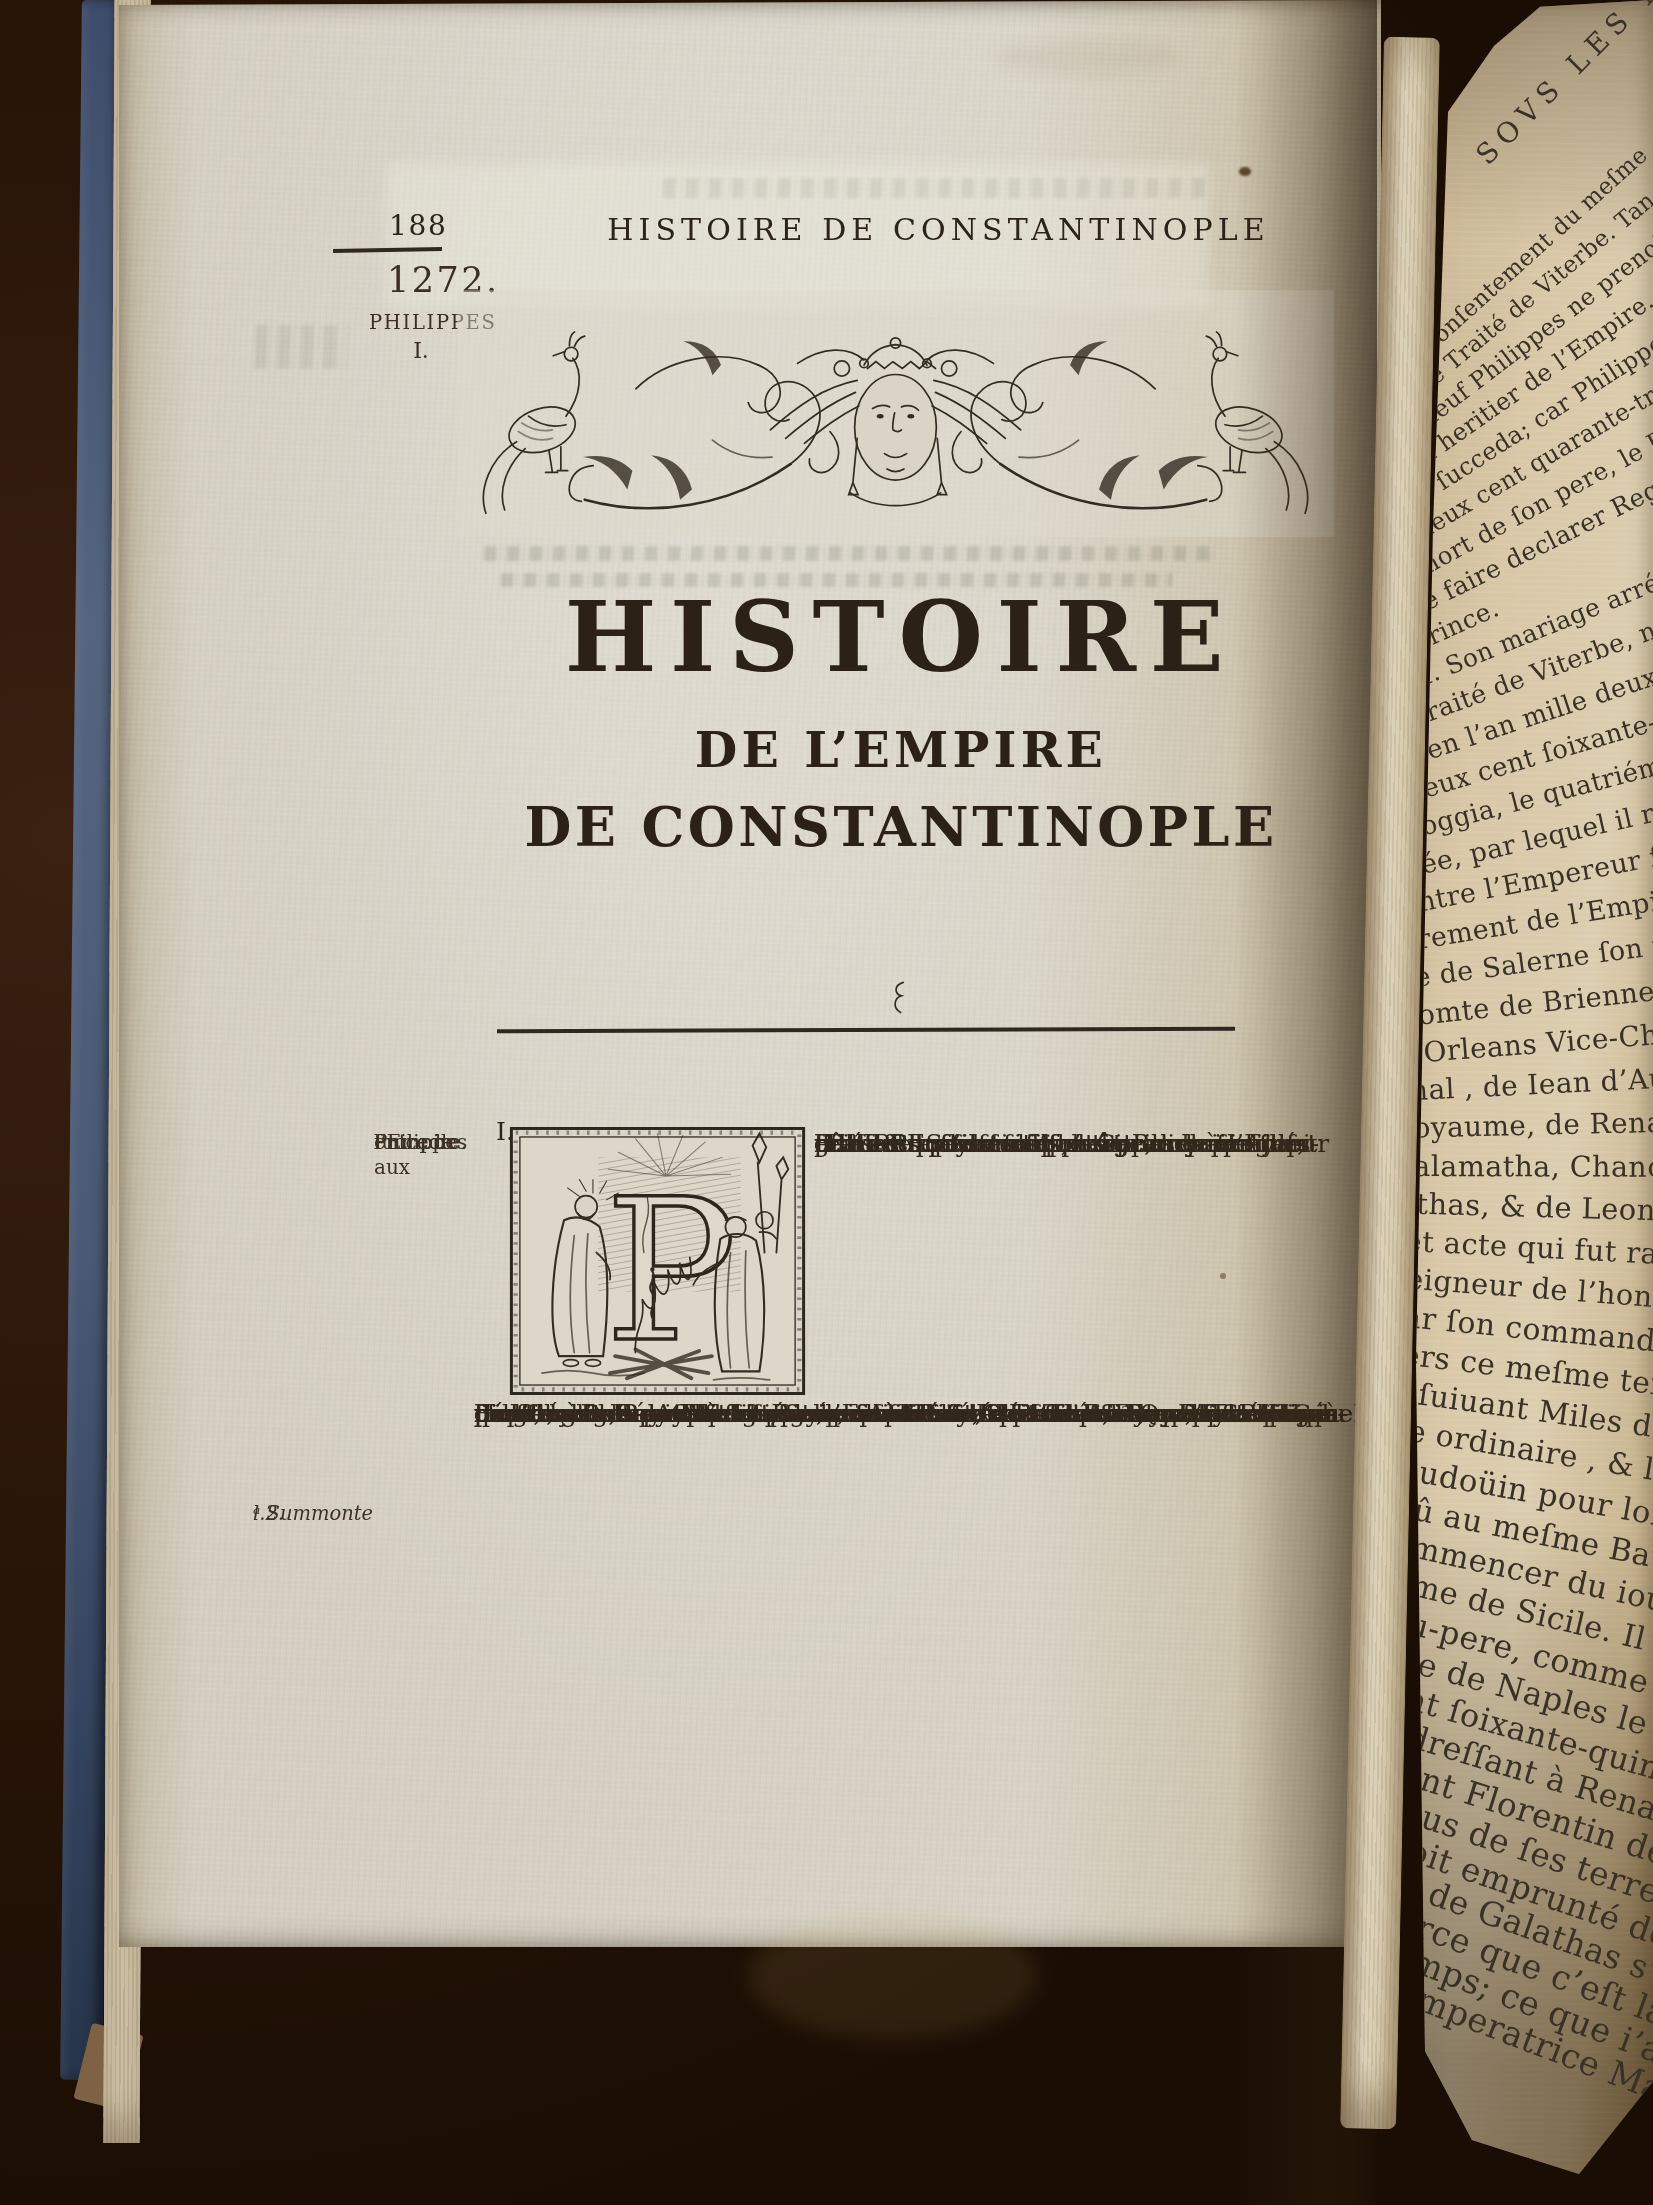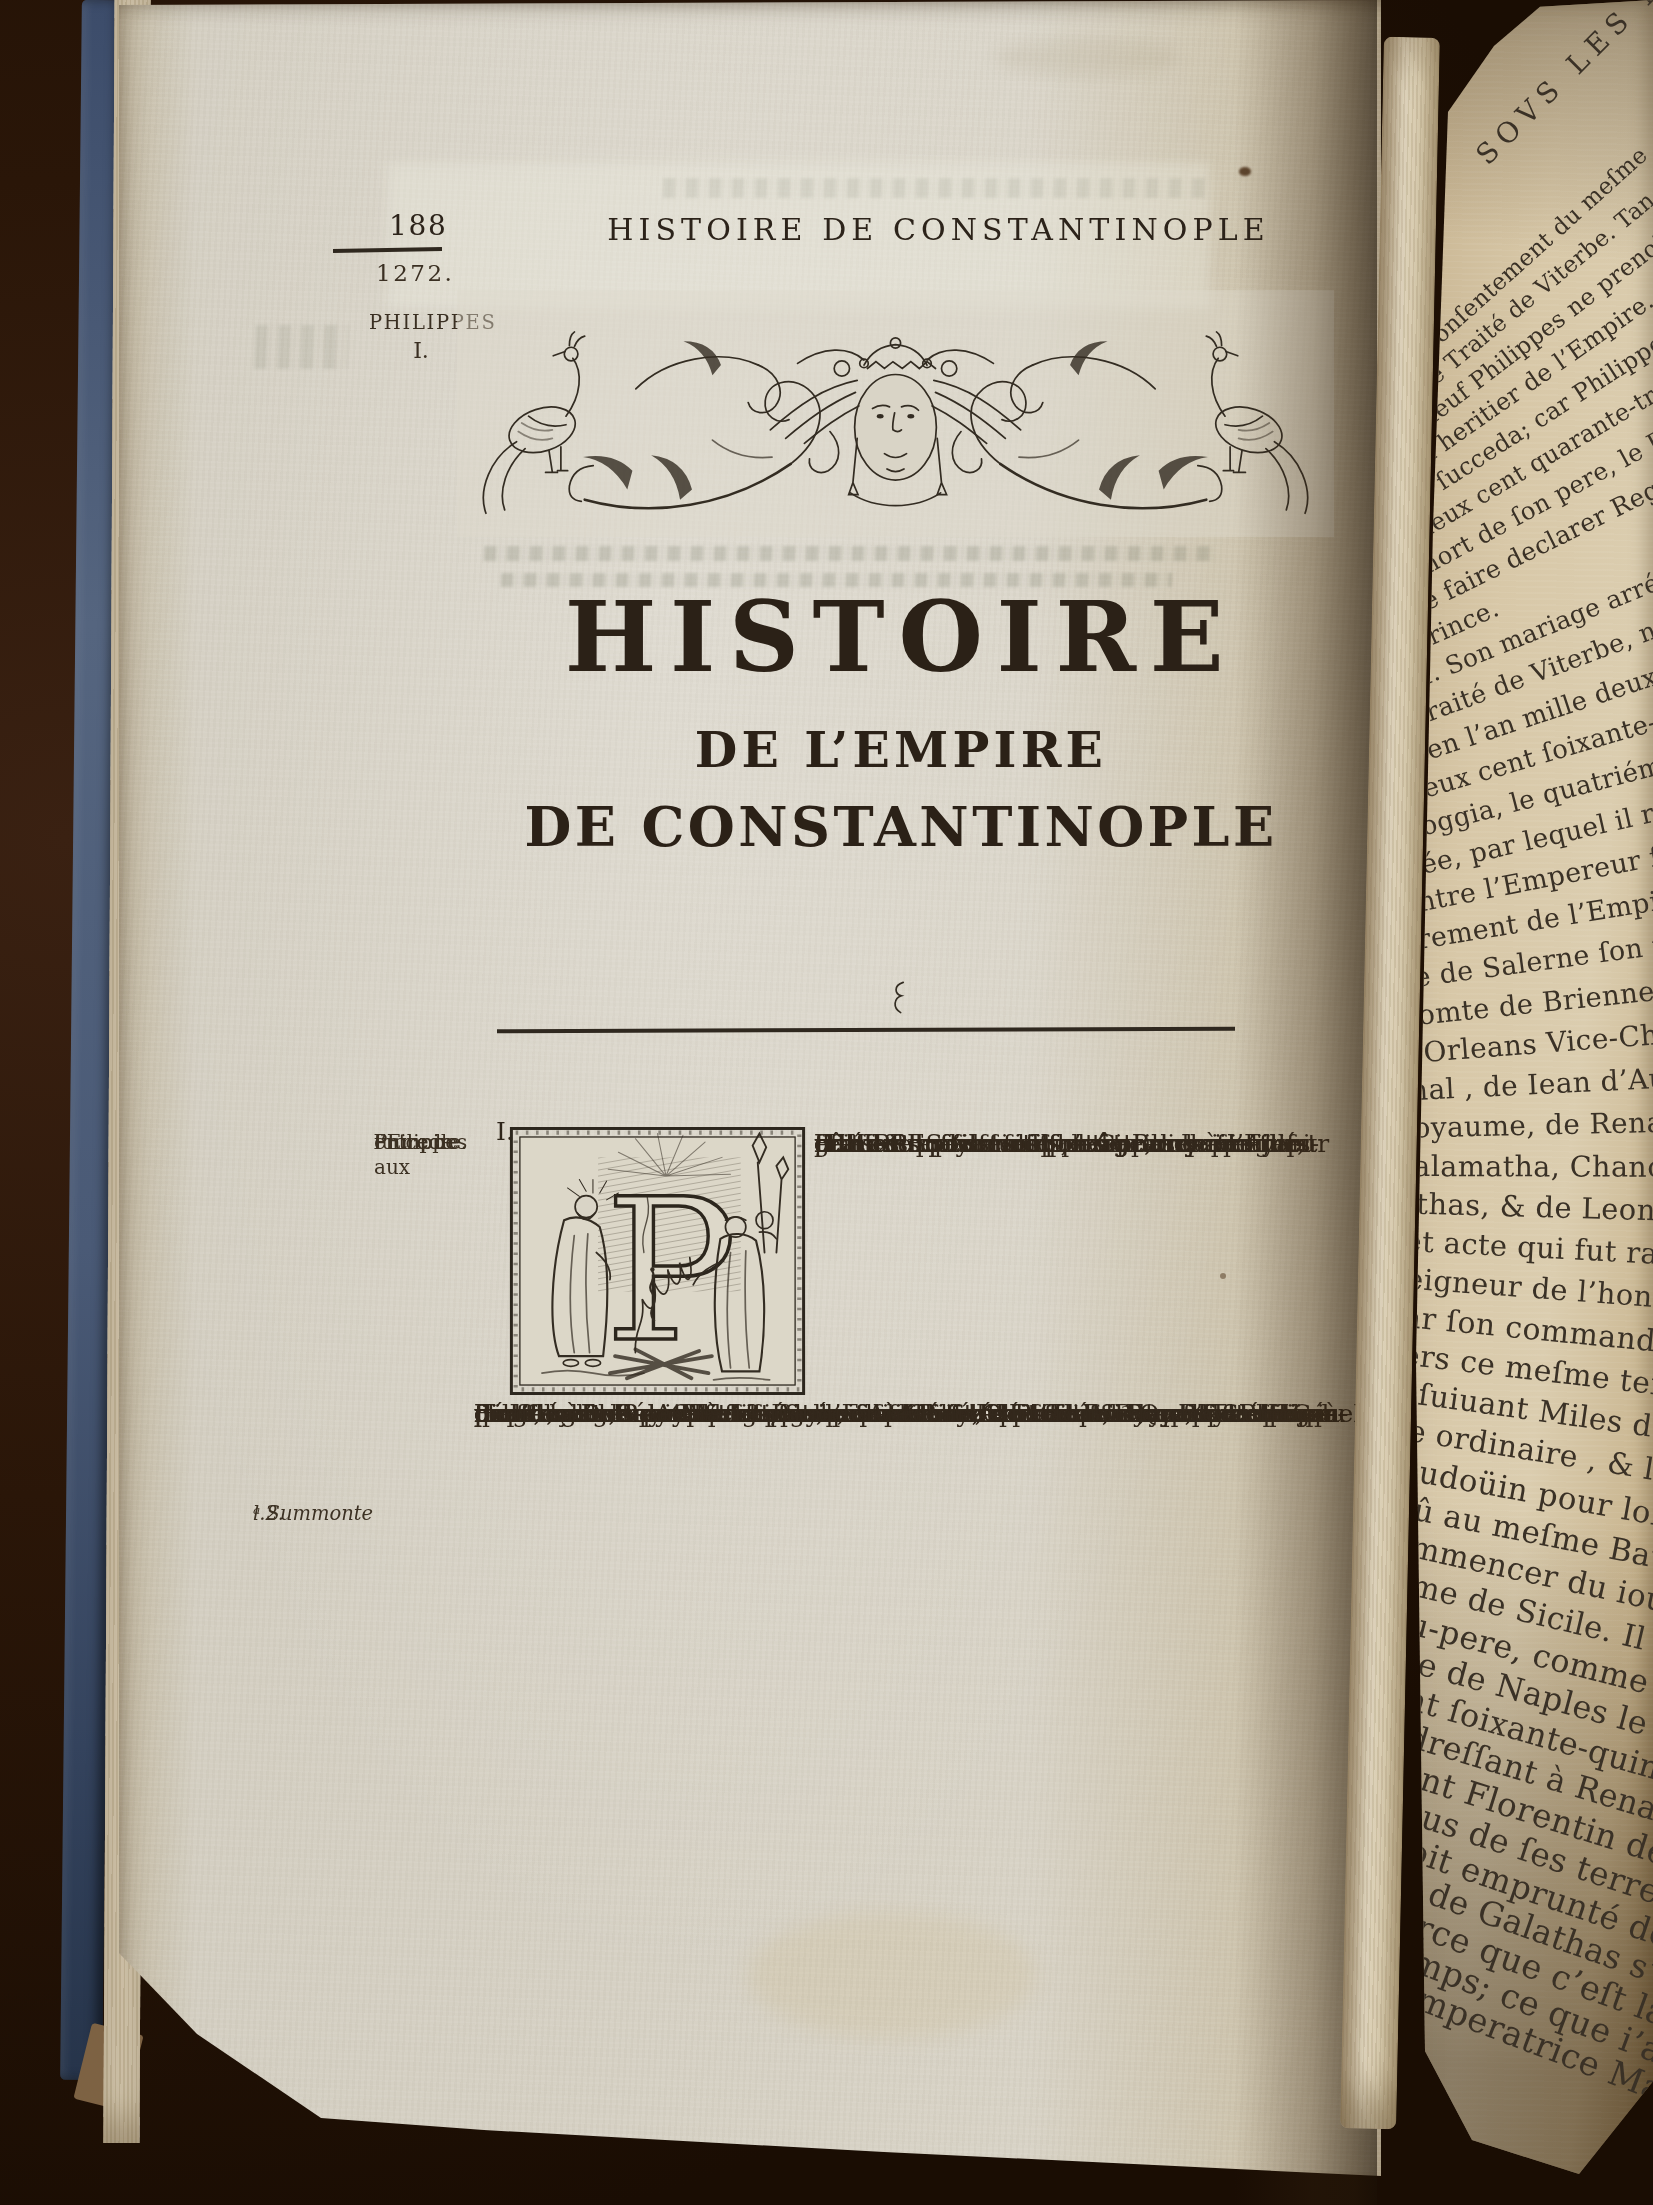--- a/index.html
+++ b/index.html
@@ -12,37 +12,37 @@
   .cover-edge{left:71px;top:0;width:42px;height:2080px;border-radius:5.1px;transform:rotate(.6deg);
     background:linear-gradient(180deg,#3c4c6a,#55657f 30%,#4a5a76 60%,#33425c 85%,#26344a);
     box-shadow:inset -6.8px 0 10.2px rgba(0,0,0,.5), inset 5.1px 0 8.5px rgba(255,255,255,.08);z-index:1;}
   .cover-corner{left:82px;top:2028px;width:53px;height:78px;background:#7d6243;border-radius:3.4px;
     transform:rotate(14deg);z-index:1;}
   .stack-edge{left:109px;top:0;width:36px;height:2143px;z-index:1;transform:rotate(.3deg);
     background:repeating-linear-gradient(90deg,#d9cdb4 0 2.5px,#c8bb9f 2.5px 4.2px),#d3c6ab;
     box-shadow:inset 0 -25.5px 34px rgba(90,70,40,.4);}
 
   
-  .left-page{left:119px;top:0;width:1262px;height:2205px;z-index:2;
+  .left-page{left:119px;top:0;width:1262px;height:1947px;z-index:2;
     clip-path:polygon(0px 5.1px,1262px 0px,1262px 2176px,765px 2152px,365px 2130px,202px 2118px,78px 2034px,0px 1953px);
     background:
       radial-gradient(ellipse at 45% 28%, rgba(255,255,255,.22), rgba(255,255,255,0) 62%),
       repeating-linear-gradient(93deg, rgba(120,110,90,.045) 0 2.5px, rgba(120,110,90,0) 2.5px 6px),
       repeating-linear-gradient(2deg, rgba(255,255,255,.05) 0 1.7px, rgba(255,255,255,0) 1.7px 5.1px),
       linear-gradient(90deg,#c3b9a2 0%,#d4cfc2 6%,#d8d3c6 72%,#cdc3ac 90%,#b4a78d 100%);
     box-shadow:inset 0 17px 22px -15.3px rgba(60,45,25,.55), inset 0 -22px 27px -20.4px rgba(60,45,25,.5),
       inset 20.4px 0 25.5px -18.7px rgba(70,50,25,.35);}
   .left-page > *{color:#33281c;}
 
   .hrule{background:#2f281f;}
   .rule1{left:214px;top:248px;width:109px;height:4.2px;transform:rotate(-1deg);}
   .rule2{left:378px;top:1028px;width:738px;height:4.2px;transform:rotate(-.2deg);}
   .pagenum{left:270px;top:209px;font-size:28px;letter-spacing:1.7px;color:#2c231a;}
   .runhead{left:484px;top:212px;width:671px;text-align:center;font-size:30px;letter-spacing:5.1px;color:#2c231a;white-space:nowrap;}
-  .m-year{left:257px;top:260px;font-size:23px;letter-spacing:2.5px;color:#3a2f22;}
+  .m-year{left:268px;top:260px;font-size:35px;letter-spacing:2.5px;color:#3a2f22;}
   .m-name{left:250px;top:311px;font-size:19.5px;letter-spacing:1.7px;color:#3a2f22;}
   .m-num{left:250px;top:338px;width:104px;text-align:center;font-size:22px;color:#3a2f22;}
 
   .plate-ghost{left:268px;top:163px;width:823px;height:146px;background:rgba(238,238,228,.32);filter:blur(6px);}
   .headpiece{left:338px;top:286px;width:877px;height:257px;}
   .bleed{filter:blur(1.7px);transform:skewX(-2deg);
     background:repeating-linear-gradient(90deg, rgba(92,98,78,.20) 0 12px, rgba(92,98,78,.03) 12px 23px);}
   .bleed1{left:365px;top:546px;width:731px;height:15.3px;}
   .bleed2{left:382px;top:573px;width:671px;height:13.6px;}
   .bleed3{left:544px;top:178px;width:544px;height:20.4px;opacity:.55;}

